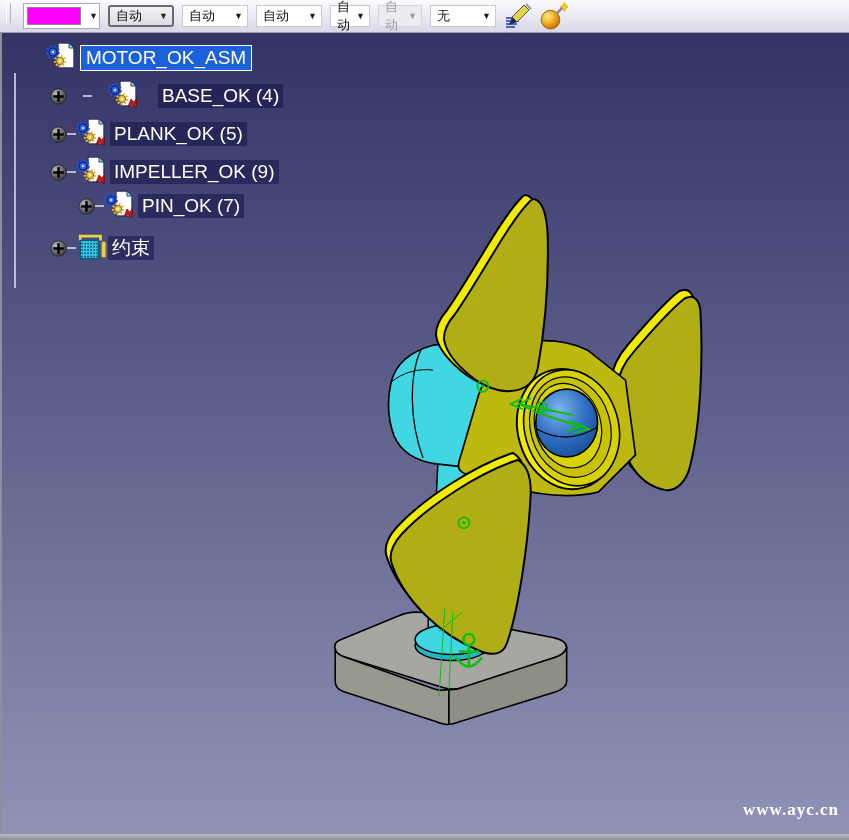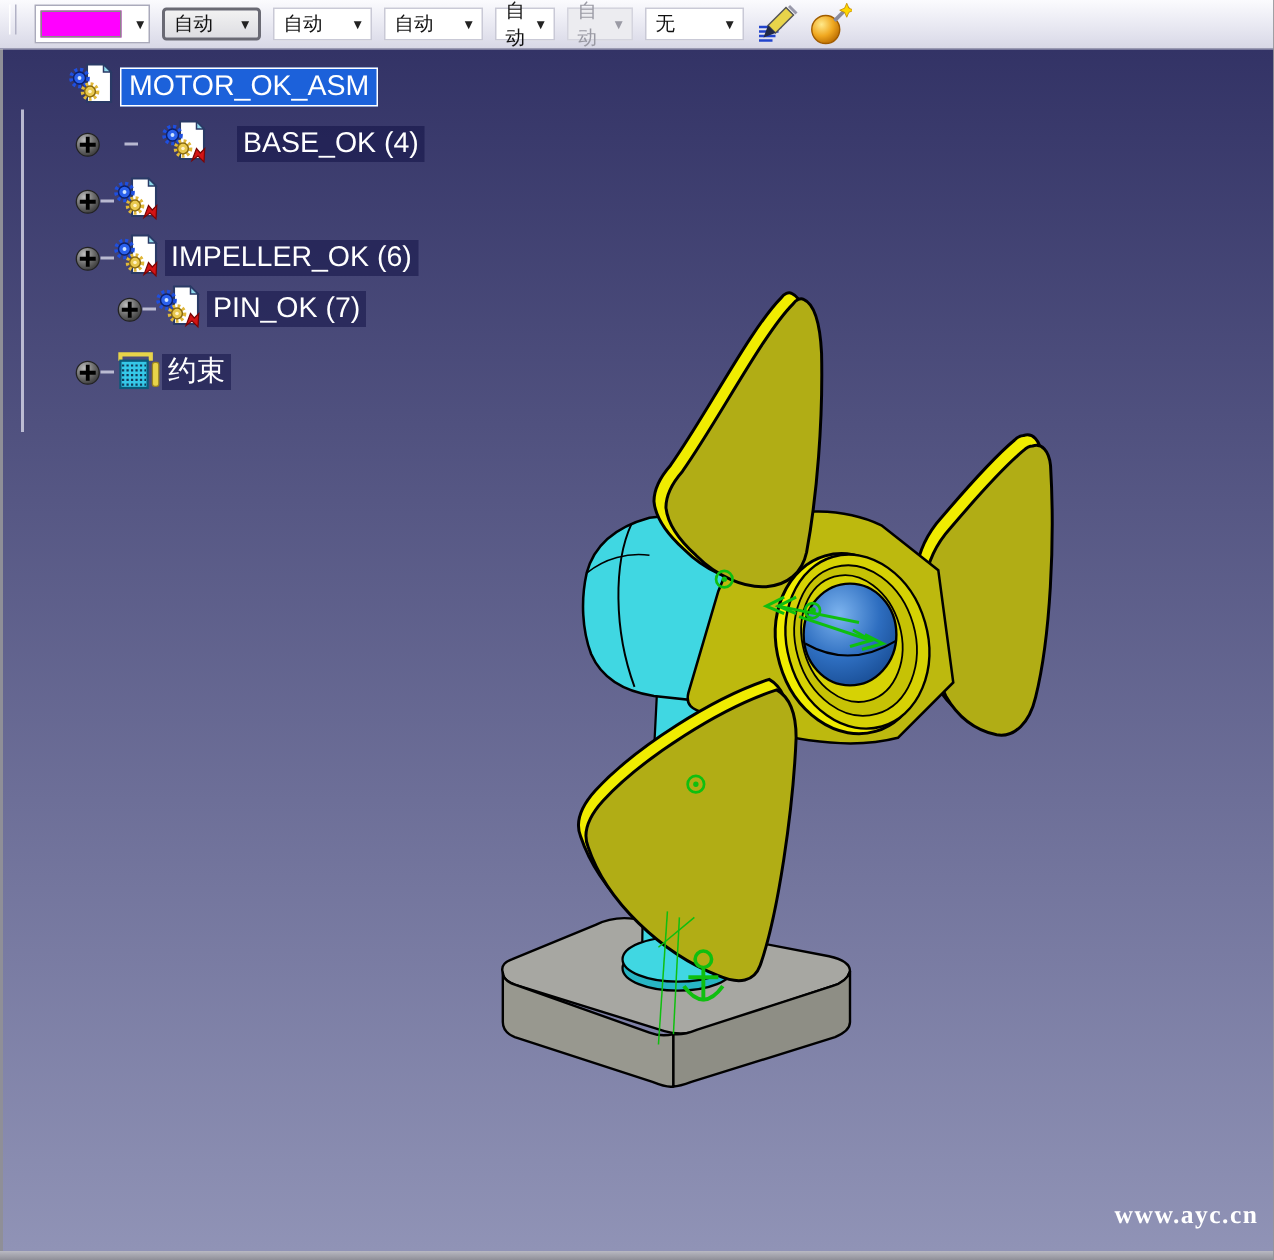--- a/index.html
+++ b/index.html
@@ -273,35 +273,36 @@
             <svg viewBox="0 0 16 16">
               <use href="#ic-plus"></use>
             </svg>
           </span>
         <span class="connector"></span>
         <span class="node-icon">
             <svg viewBox="0 0 32 32">
               <use href="#ic-part"></use>
             </svg>
           </span>
+        <span class="tlabel">PLANK_OK (5)</span>
       </div>
 
       <div class="trow r3">
         <span class="expander">
             <svg viewBox="0 0 16 16">
               <use href="#ic-plus"></use>
             </svg>
           </span>
         <span class="connector"></span>
         <span class="node-icon">
             <svg viewBox="0 0 32 32">
               <use href="#ic-part"></use>
             </svg>
           </span>
-        <span class="tlabel">IMPELLER_OK (6)</span>
+        <span class="tlabel">IMPELLER_OK (9)</span>
       </div>
 
       <div class="trow r4">
         <span class="expander">
             <svg viewBox="0 0 16 16">
               <use href="#ic-plus"></use>
             </svg>
           </span>
         <span class="connector"></span>
         <span class="node-icon">

